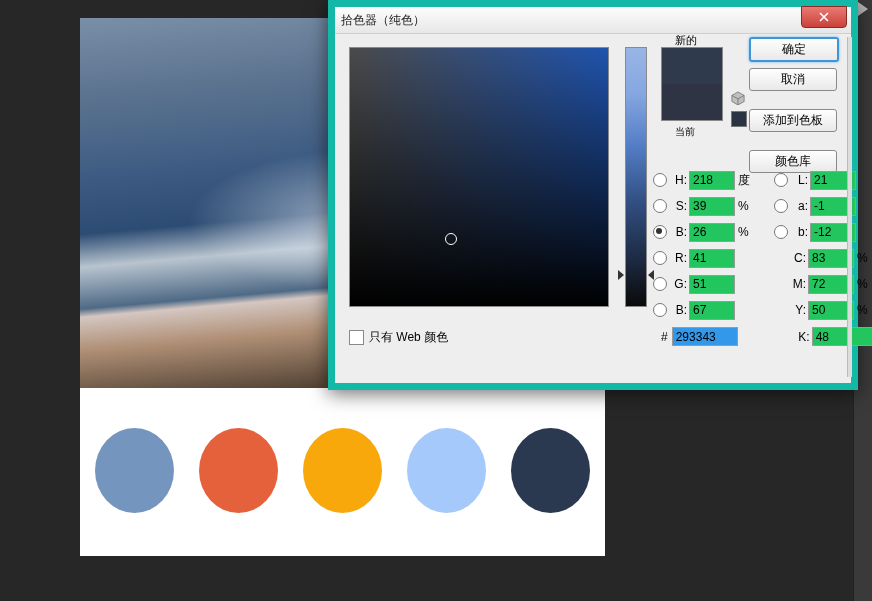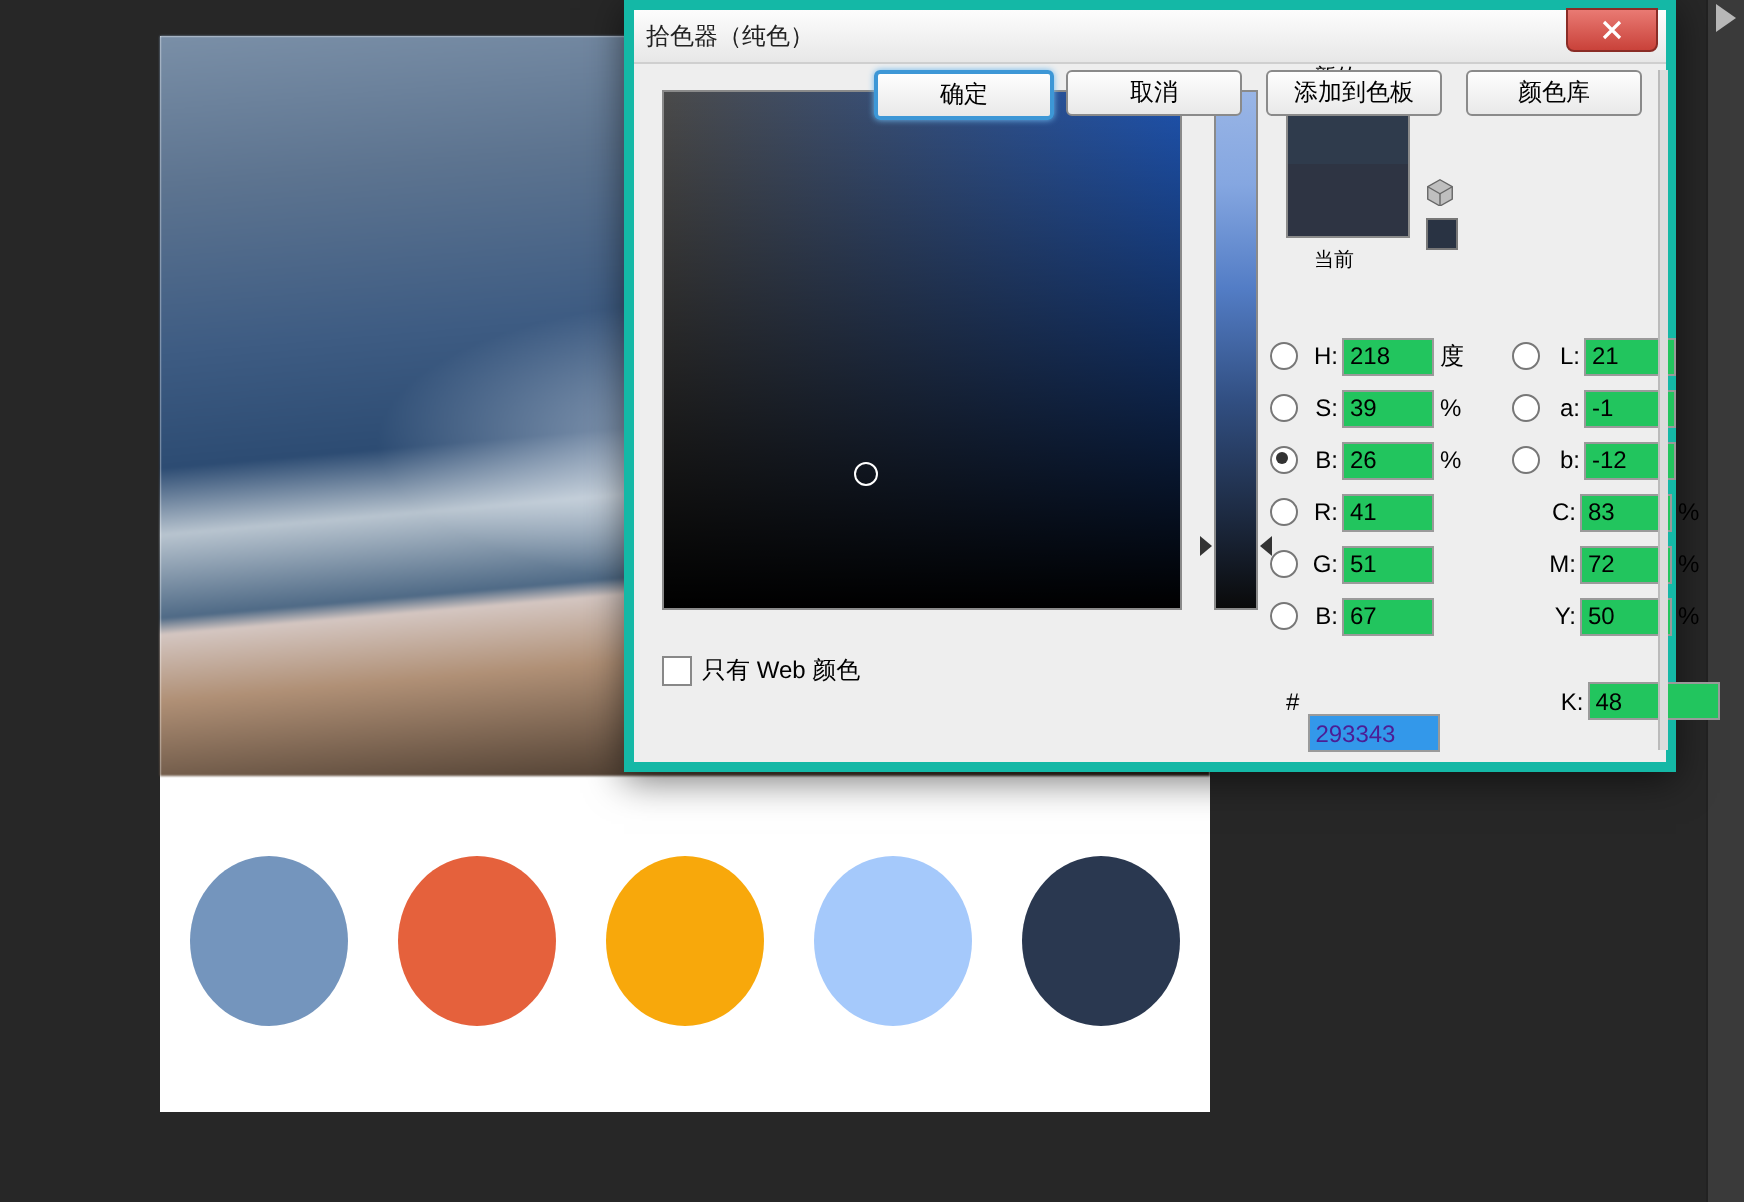--- a/index.html
+++ b/index.html
@@ -11,21 +11,21 @@
     filter:blur(.4px);
   }
   .swatches{position:absolute;left:0;top:380px;right:0;display:flex;gap:25px;padding:30px 15px;}
   .swatch{width:85px;height:85px;border-radius:50%;}
 
   
   .right-bar{position:absolute;right:0;top:0;width:18px;height:601px;background:#3a3a3a;border-left:1px solid #222;}
   .tri{position:absolute;right:2px;top:4px;width:0;height:0;border-left:7px solid transparent;border-right:7px solid transparent;border-bottom:10px solid #b8b8b8;transform:rotate(90deg);}
 
   
-  .dlg{position:absolute;left:312px;top:0;width:516px;height:376px;background:#eeeeee;border:5px solid #14b8a6;box-shadow:0 4px 18px rgba(0,0,0,.55);}
+  .dlg{position:absolute;left:328px;top:0;width:516px;height:376px;background:#eeeeee;border:7px solid #14b8a6;box-shadow:0 4px 18px rgba(0,0,0,.55);}
   .titlebar{height:26px;background:linear-gradient(#fdfdfd,#e7e7e7);border-bottom:1px solid #cfcfcf;position:relative;}
   .title{position:absolute;left:6px;top:5px;font-size:12px;color:#222;}
   .close-btn{position:absolute;right:4px;top:-1px;width:44px;height:20px;background:linear-gradient(#e97a73,#c9423a);border:1px solid #8a2c26;border-radius:0 0 4px 4px;display:flex;align-items:center;justify-content:center;}
   .close-btn svg{width:12px;height:12px}
 
   .sv-field{position:absolute;left:14px;top:40px;width:258px;height:258px;border:1px solid #8a8a8a;
     background:
       linear-gradient(to top, #000, transparent),
       linear-gradient(to right, #4a4a4a, hsl(218,70%,40%));
   }
@@ -42,31 +42,31 @@
   .hue-arrow.right{border-right:6px solid #333;right:-8px;}
 
   .preview{position:absolute;left:326px;top:40px;width:60px;height:72px;border:1px solid #8a8a8a;}
   .preview .new{height:36px;}
   .preview .cur{height:36px;}
   .lbl-new{position:absolute;left:340px;top:26px;font-size:11px;}
   .lbl-cur{position:absolute;left:340px;top:118px;font-size:10px;}
   .cube-icon{position:absolute;left:396px;top:84px;width:14px;height:14px;}
   .tiny-sw{position:absolute;left:396px;top:104px;width:14px;height:14px;border:1px solid #777;background:#293343;}
 
-  .btns{position:absolute;right:12px;top:30px;display:flex;flex-direction:row;gap:6px;}
+  .btns{position:absolute;right:12px;top:30px;display:flex;flex-direction:column;gap:6px;}
   .btn{width:86px;height:21px;border:1px solid #8a8a8a;border-radius:3px;background:linear-gradient(#fefefe,#e9e9e9);font-size:12px;display:flex;align-items:center;justify-content:center;cursor:pointer;}
   .btn.default{border:2px solid #3d97d6;box-shadow:0 0 3px #6db9ee;}
 
   .fields{position:absolute;left:318px;top:160px;font-size:12px;}
   .row{display:flex;align-items:center;height:26px;}
   .radio{width:12px;height:12px;border:1px solid #777;border-radius:50%;margin-right:2px;background:#fff;display:inline-block;position:relative;}
   .radio.on::after{content:"";position:absolute;left:2px;top:2px;width:6px;height:6px;border-radius:50%;background:#333;}
   .fl{width:18px;text-align:right;margin-right:2px;}
   .inp{width:38px;height:17px;border:1px solid #9a9a9a;background:#22c55e;padding:0 3px;font-size:12px;font-family:inherit;}
-  .inp.sel{background:#3398ea;color:#4c1d95;margin-top:32px;}
+  .inp.sel{background:#3398ea;color:#000000;}
   .unit{width:18px;margin-left:3px;}
   .col2{margin-left:18px;}
   .hash{margin-left:8px;}
   .hex-row{position:absolute;left:318px;top:320px;display:flex;align-items:center;}
   .hex-row .inp{width:58px;}
 
   .web-only{position:absolute;left:14px;top:322px;display:flex;align-items:center;}
   .chk{width:13px;height:13px;border:1px solid #888;background:#fff;margin-right:5px;}
 
   .right-thin{position:absolute;right:-1px;top:30px;width:4px;height:340px;background:#dcdcdc;border-left:1px solid #bbb;}

